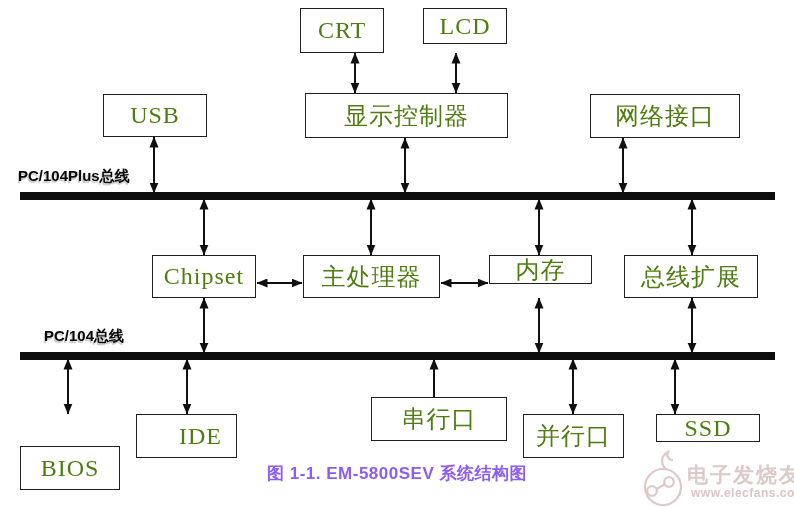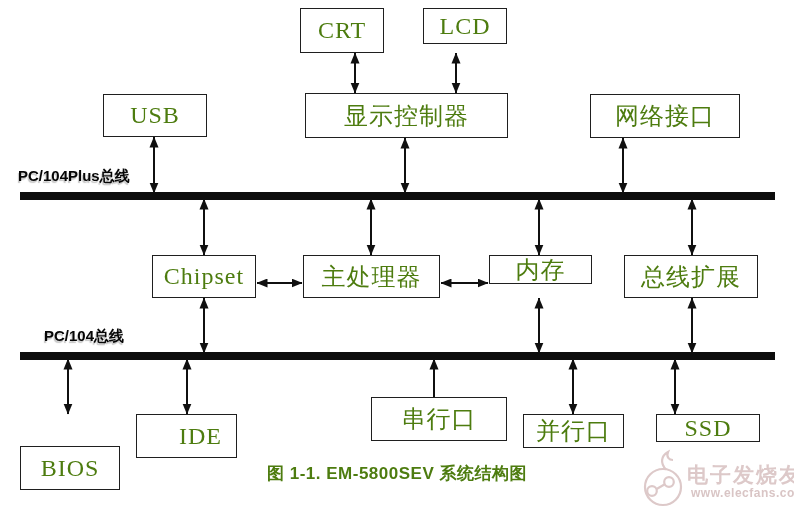--- a/index.html
+++ b/index.html
@@ -14,21 +14,21 @@
     font-size:24px;color:#4d7c0f;letter-spacing:1px;white-space:nowrap;
   }
   .bus-label{
     position:absolute;font-family:"Liberation Sans","DejaVu Sans",sans-serif;
     font-weight:bold;font-size:15px;color:#060606;letter-spacing:0px;white-space:nowrap;
     text-shadow:-1px 2px 1px rgba(90,90,90,0.35);
   }
   .caption{
     position:absolute;left:0;top:462px;width:794px;text-align:center;
     font-family:"Liberation Sans","DejaVu Sans",sans-serif;font-weight:bold;
-    font-size:17px;color:#4d7c0f;letter-spacing:0.5px;
+    font-size:17px;color:#8b5cf6;letter-spacing:0.5px;
   }
   .watermark{position:absolute;left:630px;top:448px;width:164px;height:59px;}
   .wm-logo{position:absolute;left:0;top:0;}
   .wm-brand{
     position:absolute;left:57px;top:13px;font-family:"Liberation Sans","DejaVu Sans",sans-serif;
     font-weight:bold;font-size:21px;letter-spacing:2px;white-space:nowrap;
   }
   .wm-url{
     position:absolute;left:61px;top:38px;font-family:"Liberation Sans","DejaVu Sans",sans-serif;
     font-weight:bold;font-size:12px;letter-spacing:0.5px;white-space:nowrap;
@@ -107,21 +107,21 @@
       </div>
       <div class="node" style="left: 20px; top: 414px; width: 100px; height: 44px; margin-top: 32px;">
         <span>BIOS</span>
       </div>
       <div class="node" style="left: 136px; top: 414px; width: 101px; height: 44px; padding-left: 28px;">
         <span>IDE</span>
       </div>
       <div class="node" style="left: 371px; top: 397px; width: 136px; height: 44px;">
         <span>串行口</span>
       </div>
-      <div class="node" style="left: 523px; top: 414px; width: 101px; height: 34px;">
+      <div class="node" style="left: 523px; top: 414px; width: 101px; height: 44px;">
         <span>并行口</span>
       </div>
       <div class="node" style="left: 656px; top: 414px; width: 104px; height: 28px;">
         <span>SSD</span>
       </div>
     </div>
 
   <div class="caption">图 1-1. EM-5800SEV 系统结构图</div>
 
   <div class="watermark">

